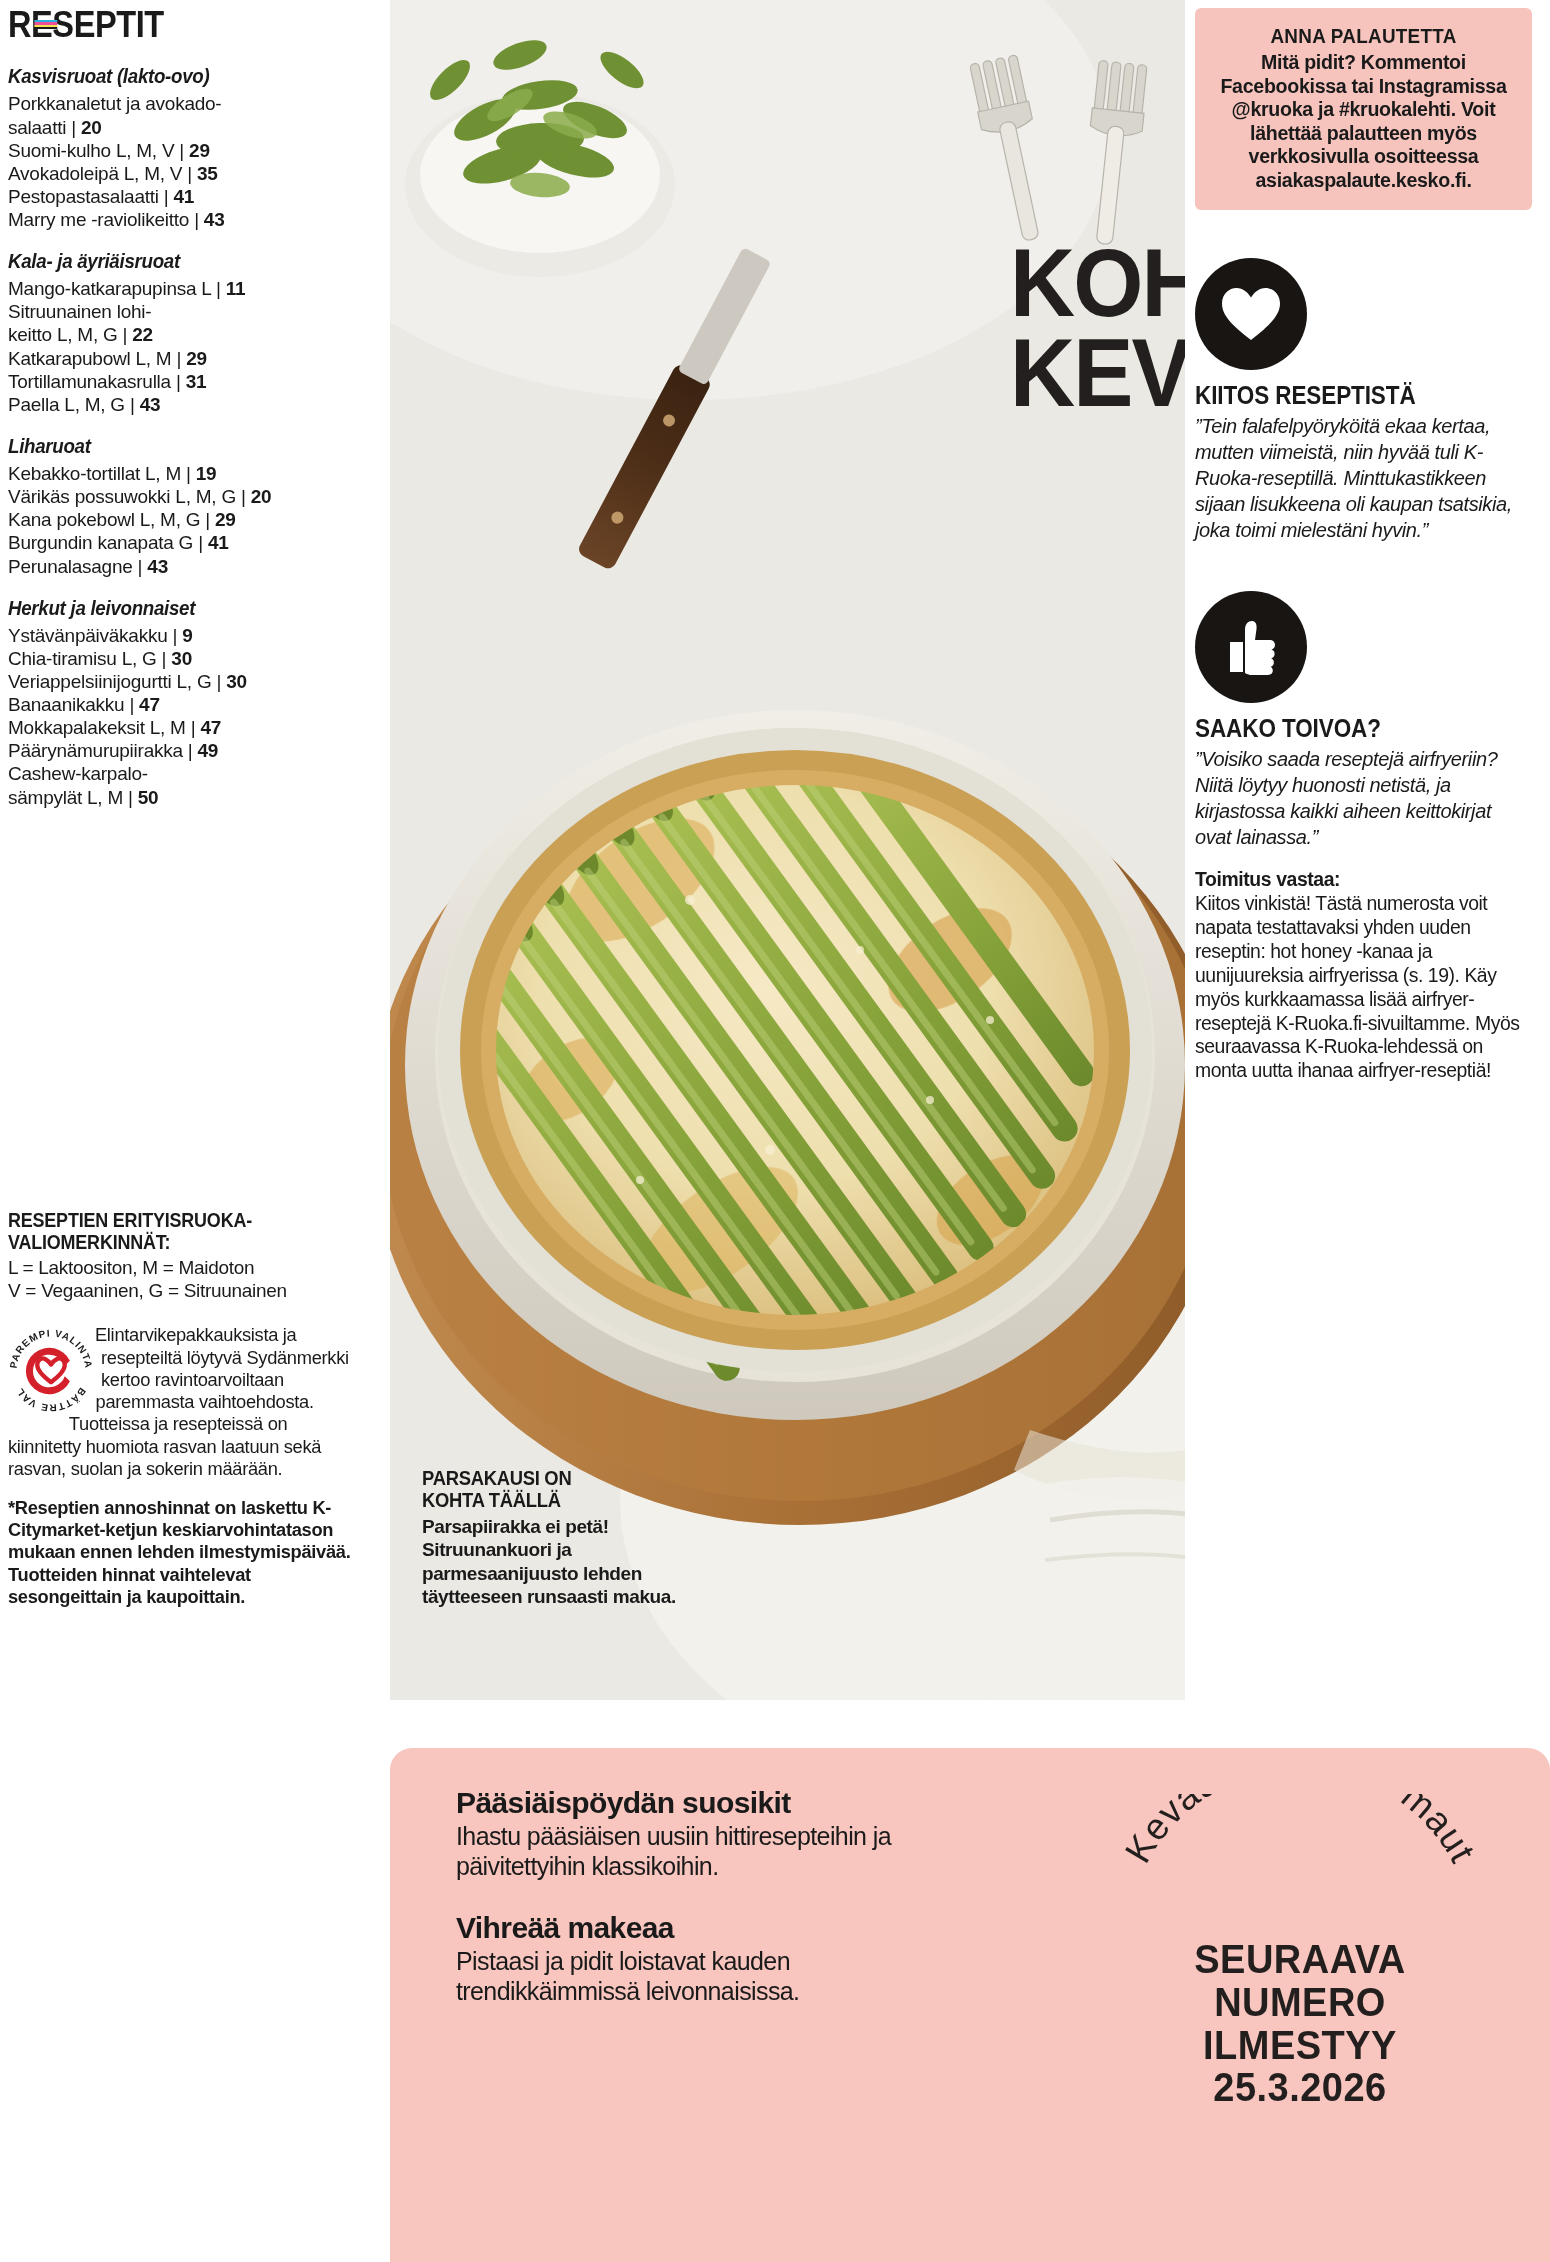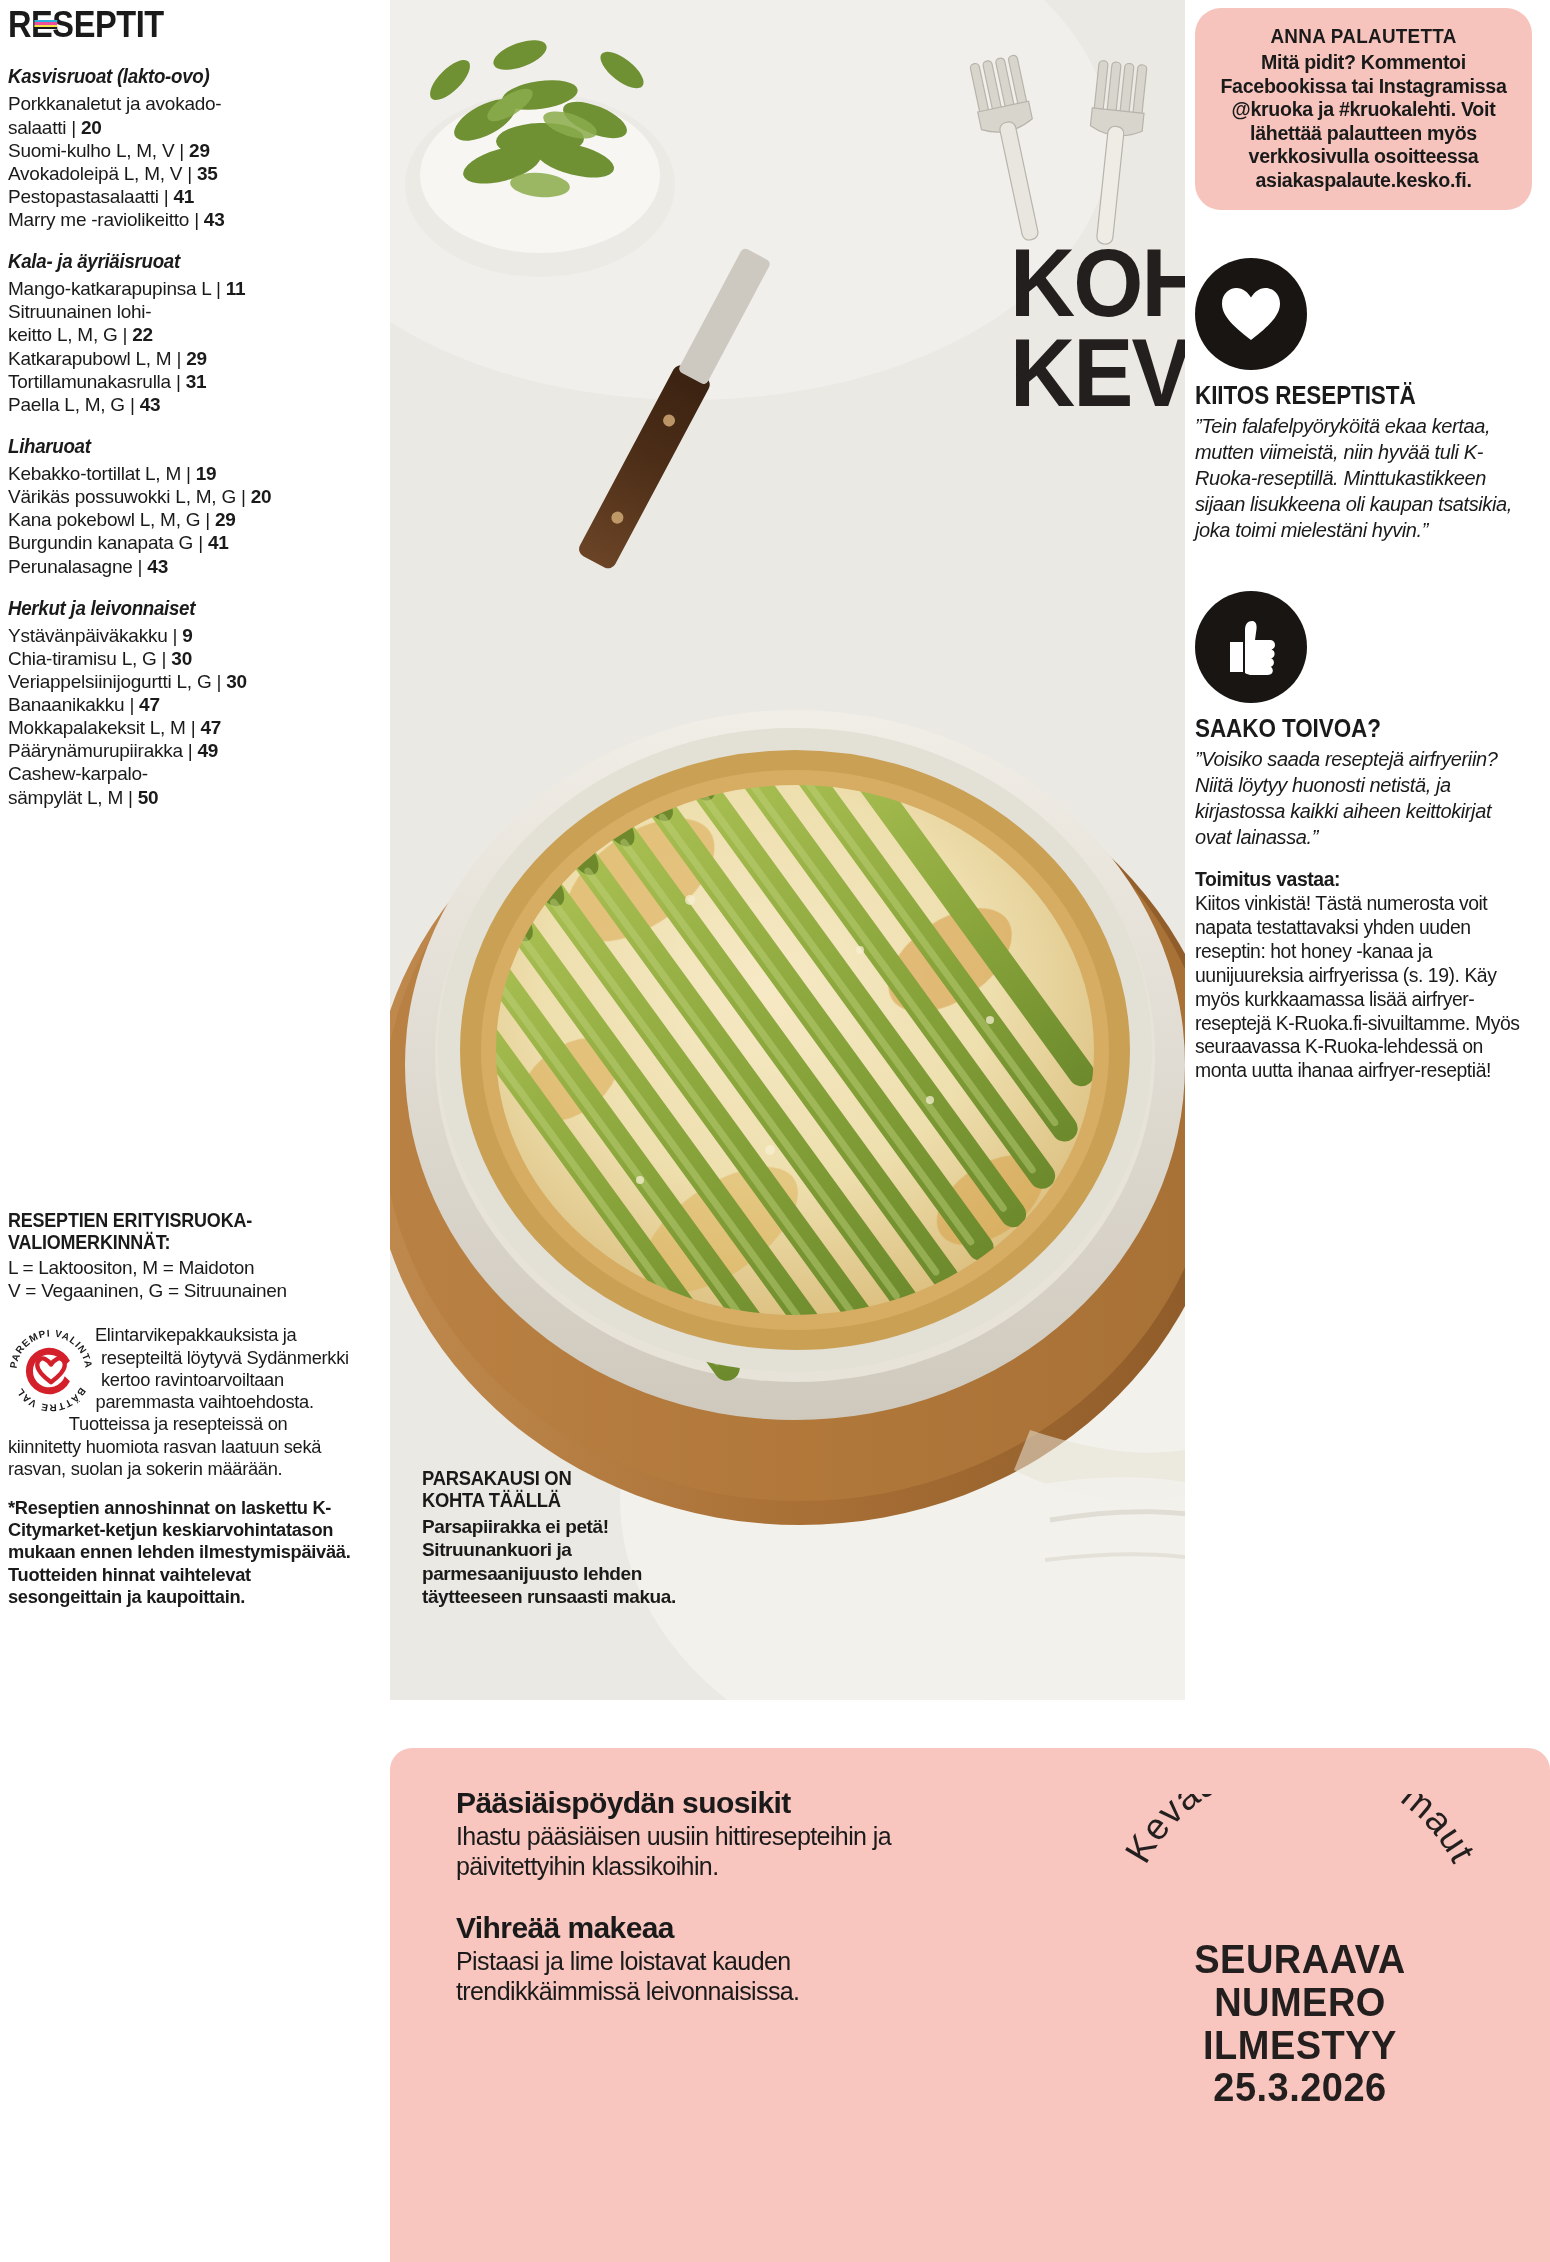--- a/index.html
+++ b/index.html
@@ -83,21 +83,21 @@
   .caption-body {
     font-weight:bold; font-size:19px; line-height:1.22; letter-spacing:-0.4px;
   }
 
   
   .right-col {
     position:absolute; left:1195px; top:0; width:355px; height:1700px;
     padding-right:18px;
   }
   .pink-bubble {
-    background:#f7c4bd; border-radius:26px;
+    background:#f7c4bd; border-radius:6px;
     padding:16px 16px 18px 16px; text-align:center;
     margin:8px 0 0 0;
   }
   .bubble-title {
     font-weight:bold; font-size:20.5px; letter-spacing:0.3px;
     margin-bottom:3px;
     transform:scaleX(0.92); transform-origin:center;
   }
   .bubble-body {
     font-weight:bold; font-size:19.6px; line-height:1.2; letter-spacing:-0.3px;
@@ -447,21 +447,21 @@
       <div class="reply-head">Toimitus vastaa:</div>
       <div class="reply-body">Kiitos vinkistä! Tästä numerosta voit napata testattavaksi yhden uuden reseptin: hot honey -kanaa ja uunijuureksia airfryerissa (s. 19). Käy myös kurkkaamassa lisää airfryer-reseptejä K-Ruoka.fi-sivuiltamme. Myös seuraavassa K-Ruoka-lehdessä on monta uutta ihanaa airfryer-reseptiä!</div>
     </div>
   </div>
 
   <div class="bottom-banner">
     <div class="promo" id="promo-list">
         <h3>Pääsiäispöydän suosikit</h3>
         <p>Ihastu pääsiäisen uusiin hittiresepteihin ja päivitettyihin klassikoihin.</p>
         <h3>Vihreää makeaa</h3>
-        <p>Pistaasi ja lime loistavat kauden trendikkäimmissä leivonnaisissa.</p>
+        <p>Pistaasi ja pidit loistavat kauden trendikkäimmissä leivonnaisissa.</p>
       </div>
 
     <div class="stamp">
       <svg class="stamp-arc" viewBox="0 0 380 150">
         <defs>
             <path id="stampArc" d="M 18,148 A 172,172 0 0 1 362,148" fill="none"></path>
           </defs>
         <text font-size="37" font-family="'Liberation Sans',sans-serif" fill="#231f1e" letter-spacing="1">
           <textPath href="#stampArc" startOffset="50%" text-anchor="middle" id="arcTextPath">Kevään odotetut maut</textPath>
         </text>

